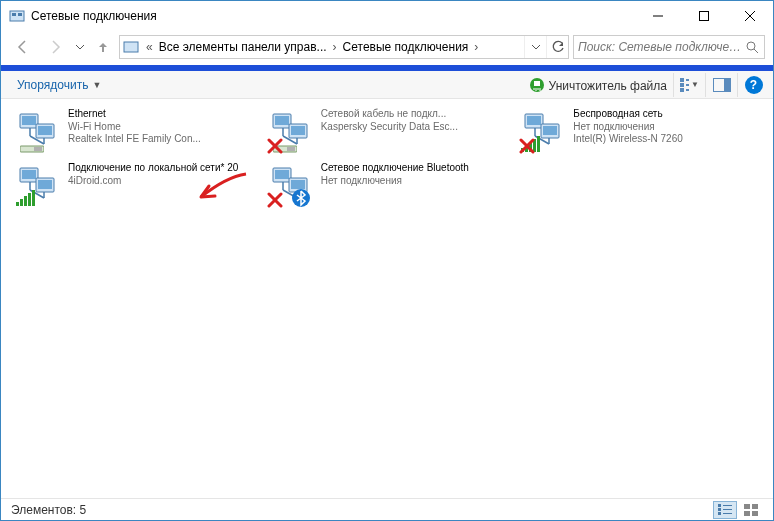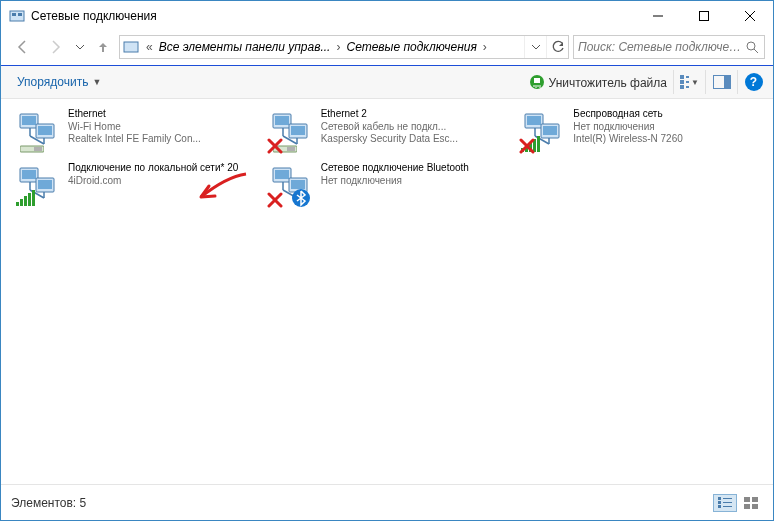--- a/index.html
+++ b/index.html
@@ -13,30 +13,30 @@
   .winbtn { width: 46px; height: 30px; display: flex; align-items: center; justify-content: center; }
 
   
   .addrrow { height: 34px; display: flex; align-items: center; padding: 0 8px 2px 8px; gap: 4px; }
   .navbtn { width: 28px; height: 24px; display: flex; align-items: center; justify-content: center; color: #888; }
   .navdrop { width: 14px; height: 24px; display:flex; align-items:center; justify-content:center; color:#555;}
   .up { width: 24px; height: 24px; display:flex; align-items:center; justify-content:center; color:#888; }
   .addrbar { flex: 1; height: 24px; border: 1px solid #ccc; display: flex; align-items: center; background: #fff; }
   .addrbar .crumb-icon { width: 22px; display:flex; align-items:center; justify-content:center; }
   .addrbar .chev { padding: 0 4px; color: #555; display:flex; align-items:center; }
-  .addrbar .crumb { padding: 0 2px; white-space: nowrap; overflow: hidden; text-overflow: ellipsis; font-style: italic; }
+  .addrbar .crumb { padding: 0 2px; white-space: nowrap; overflow: hidden; text-overflow: ellipsis; }
   .addrbar .spacer { flex:1; }
   .addrbar .addr-actions { display:flex; align-items:center; height:100%; }
   .addrbar .addr-actions > div { width: 22px; height: 100%; display:flex; align-items:center; justify-content:center; color:#555; border-left:1px solid #eee;}
   .searchbox { width: 192px; height: 24px; border: 1px solid #ccc; display: flex; align-items: center; padding: 0 4px; color: #777; }
   .searchbox .placeholder { flex:1; white-space:nowrap; overflow:hidden; text-overflow:ellipsis; font-style: italic;}
   .searchbox .sicon { width:16px; display:flex; justify-content:center; }
 
   
-  .toolbar { height: 34px; border-top: 1px solid #1d4ed8; border-bottom: 1px solid #e5e5e5; background: #f7f7f7; display:flex; align-items:center; padding: 0 10px; gap: 6px;}
+  .toolbar { height: 34px; border-top: 6px solid #1d4ed8; border-bottom: 1px solid #e5e5e5; background: #f7f7f7; display:flex; align-items:center; padding: 0 10px; gap: 6px;}
   .tbtn { display:flex; align-items:center; gap:4px; padding: 3px 6px; color:#1864ab; }
   .tbtn .drop { font-size:9px; color:#555; }
   .toolbar .right { margin-left:auto; display:flex; align-items:center; gap:6px; }
   .shred { display:flex; align-items:flex-end; gap:4px; color:#333; }
   .iconbtn { width: 26px; height: 24px; display:flex; align-items:center; justify-content:center; border-left:1px solid #e0e0e0; padding-left:6px;}
   .view-split { display:flex; align-items:center; }
   .help { width:18px; height:18px; border-radius:50%; background:#0078d7; color:#fff; display:flex; align-items:center; justify-content:center; font-weight:bold; font-size:12px;}
 
   
   .content { flex:1; padding: 6px 10px; display: grid; grid-template-columns: repeat(3, 1fr); grid-auto-rows: min-content; gap: 2px 6px; align-content: start; position: relative; overflow:hidden;}
@@ -47,21 +47,21 @@
   .item .texts .sub { color:#6a6a6a; }
   
   .signal { position:absolute; bottom:2px; left:2px; display:flex; align-items:flex-end; gap:1px; }
   .signal span { width:3px; background:#2e9e2e; }
   .signal .b1{height:4px}.signal .b2{height:7px}.signal .b3{height:10px}.signal .b4{height:13px}.signal .b5{height:16px}
   .redx { position:absolute; bottom:0; left:0; width:16px; height:16px; }
 
   .arrow-annot { position:absolute; left:190px; top:70px; pointer-events:none; }
 
   
-  .statusbar { height: 36px; border-top: 1px solid #e5e5e5; display:flex; align-items:center; padding: 0 10px; font-size:12px; color:#333; background:#fff;}
+  .statusbar { height: 22px; border-top: 1px solid #e5e5e5; display:flex; align-items:center; padding: 0 10px; font-size:12px; color:#333; background:#fff;}
   .statusbar .right { margin-left:auto; display:flex; gap:2px; }
   .viewmode { width:24px; height:18px; border:1px solid transparent; display:flex; align-items:center; justify-content:center; }
   .viewmode.active { border-color:#87b3d6; background:#d5e6f3;}
 
   svg { display:block; }
 </style>
 </head>
 <body>
 
 <div class="titlebar">
@@ -244,21 +244,20 @@
           </svg>
         </div>
         <div class="redx">
           <svg width="16" height="16">
             <line x1="2" y1="2" x2="14" y2="14" stroke="#d92020" stroke-width="3" stroke-linecap="round"></line>
             <line x1="14" y1="2" x2="2" y2="14" stroke="#d92020" stroke-width="3" stroke-linecap="round"></line>
           </svg>
         </div>
       </div>
     <div class="texts">
-        <div class="line">Ethernet 2</div>
                  <div class="line sub">Сетевой кабель не подкл...</div>
                  <div class="line sub">Kaspersky Security Data Esc...</div>
       </div>
     </div>
     <div class="item">
     <div class="big-icon">
         <svg width="46" height="46">
           <g>
   <rect x="6" y="6" width="18" height="14" rx="1" fill="#cfe3f5" stroke="#4a7cab"></rect>
   <rect x="8" y="8" width="14" height="9" fill="#6fa9d8"></rect>

